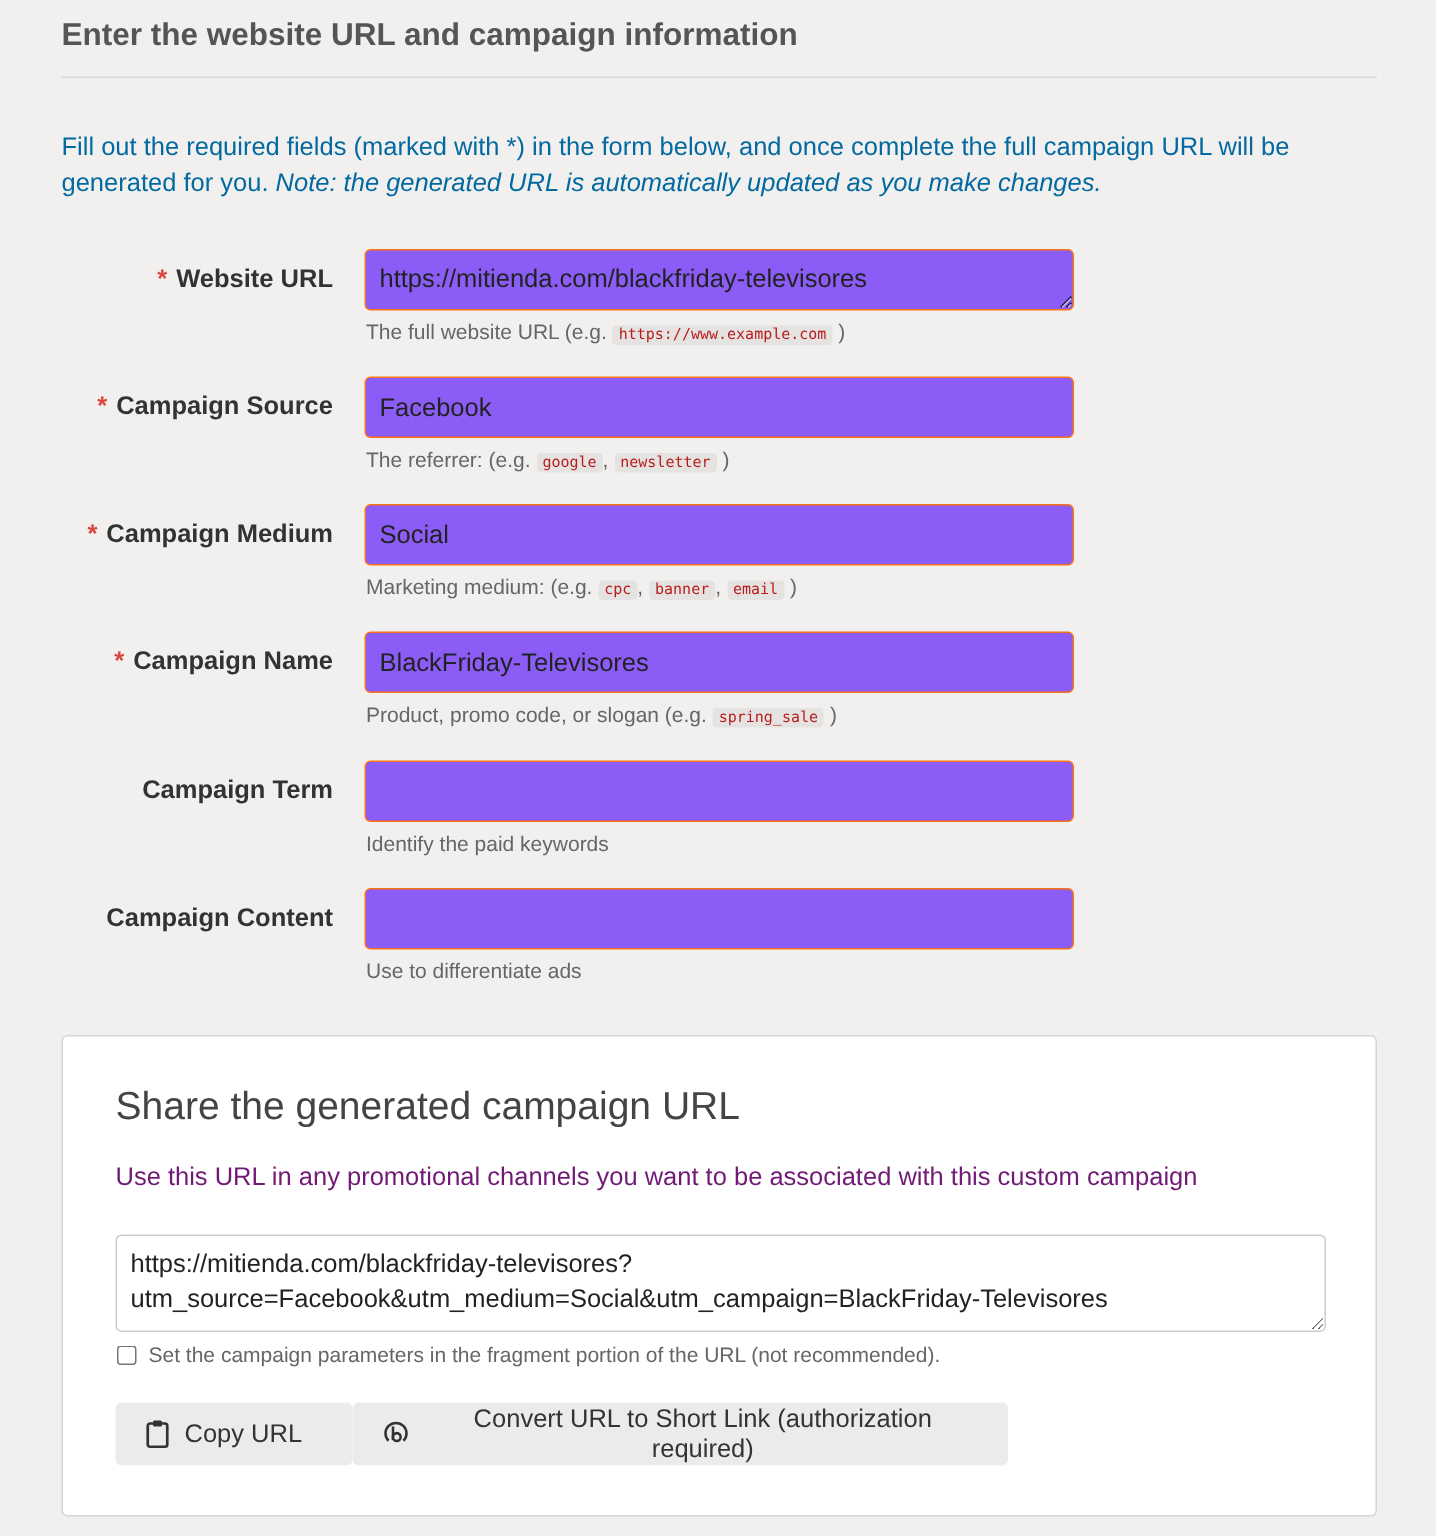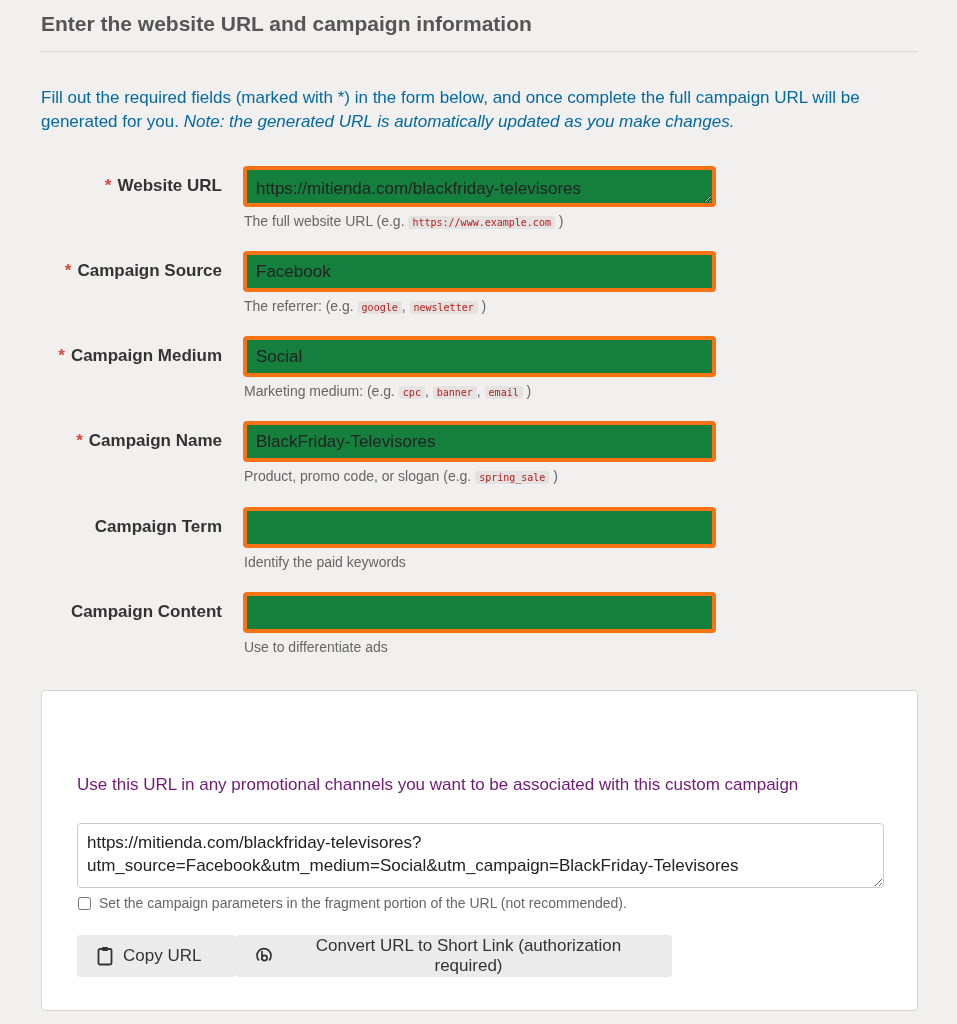--- a/index.html
+++ b/index.html
@@ -26,21 +26,21 @@
   .intro em { font-style: italic; }
 
   .field-row { position: absolute; left: 0; width: 957px; }
   .field-label {
     position: absolute; right: 735px; top: 10px;
     font-size: 17px; font-weight: bold; color: #333; white-space: nowrap;
   }
   .req { color: #d9453c; margin-right: 6px; }
   .field-input {
     position: absolute; left: 243px; top: 0; width: 473px; height: 41px;
-    background: #15803d; border: 4px solid #f97316; border-radius: 4px;
+    background: #8b5cf6; border: 1px solid #f97316; border-radius: 4px;
     font-family: "Liberation Sans", "DejaVu Sans", sans-serif;
     font-size: 17px; color: #222; padding: 0 9px; outline: none;
   }
   textarea.field-input { resize: both; padding-top: 8px; line-height: 22px; }
   .help {
     position: absolute; left: 244px; top: 47px;
     font-size: 14px; color: #666; white-space: nowrap;
   }
   .code {
     font-family: "DejaVu Sans Mono", "Liberation Mono", monospace;
@@ -144,20 +144,21 @@
   <div class="help">Identify the paid keywords</div>
 </div>
 
 <div class="field-row" style="top:592px">
   <label class="field-label">Campaign Content</label>
   <input class="field-input" type="text" value="" style="">
   <div class="help">Use to differentiate ads</div>
 </div>
 
 <div class="share-box">
+  <h3 class="share-title">Share the generated campaign URL</h3>
   <p class="share-desc">Use this URL in any promotional channels you want to be associated with this custom campaign</p>
   <textarea class="share-url" style="">https://mitienda.com/blackfriday-televisores?utm_source=Facebook&amp;utm_medium=Social&amp;utm_campaign=BlackFriday-Televisores</textarea>
   <label class="fragment-row">
     <input type="checkbox" style="">
     <span>Set the campaign parameters in the fragment portion of the URL (not recommended).</span>
   </label>
   <button class="btn btn-copy">
     <span class="ico">
       <svg width="16" height="20" viewBox="0 0 16 20">
           <rect x="1.5" y="3" width="13" height="15.5" rx="1.5" fill="none" stroke="#333" stroke-width="1.8"></rect>

